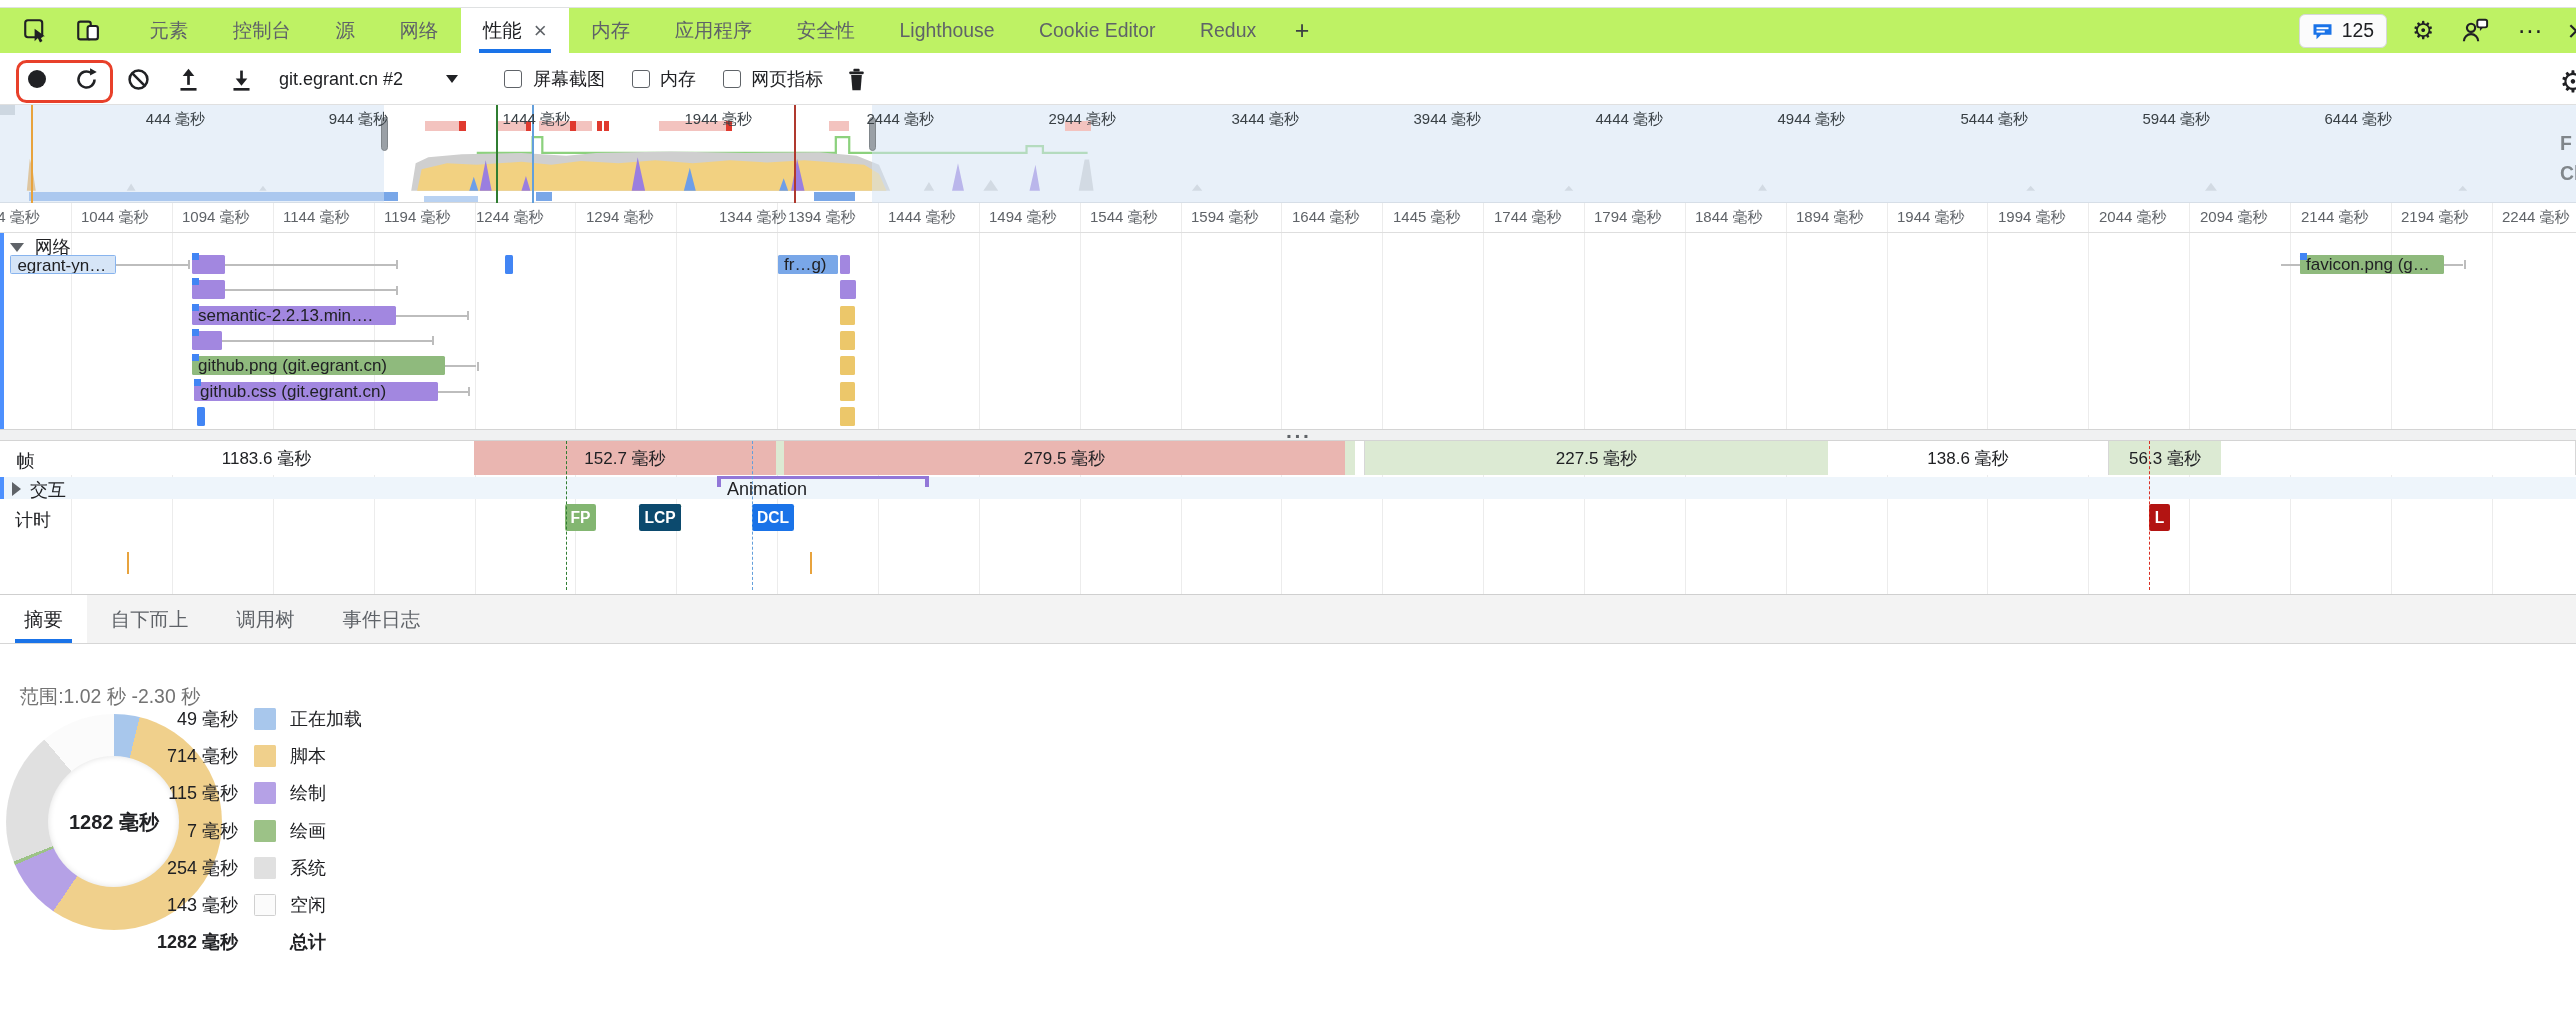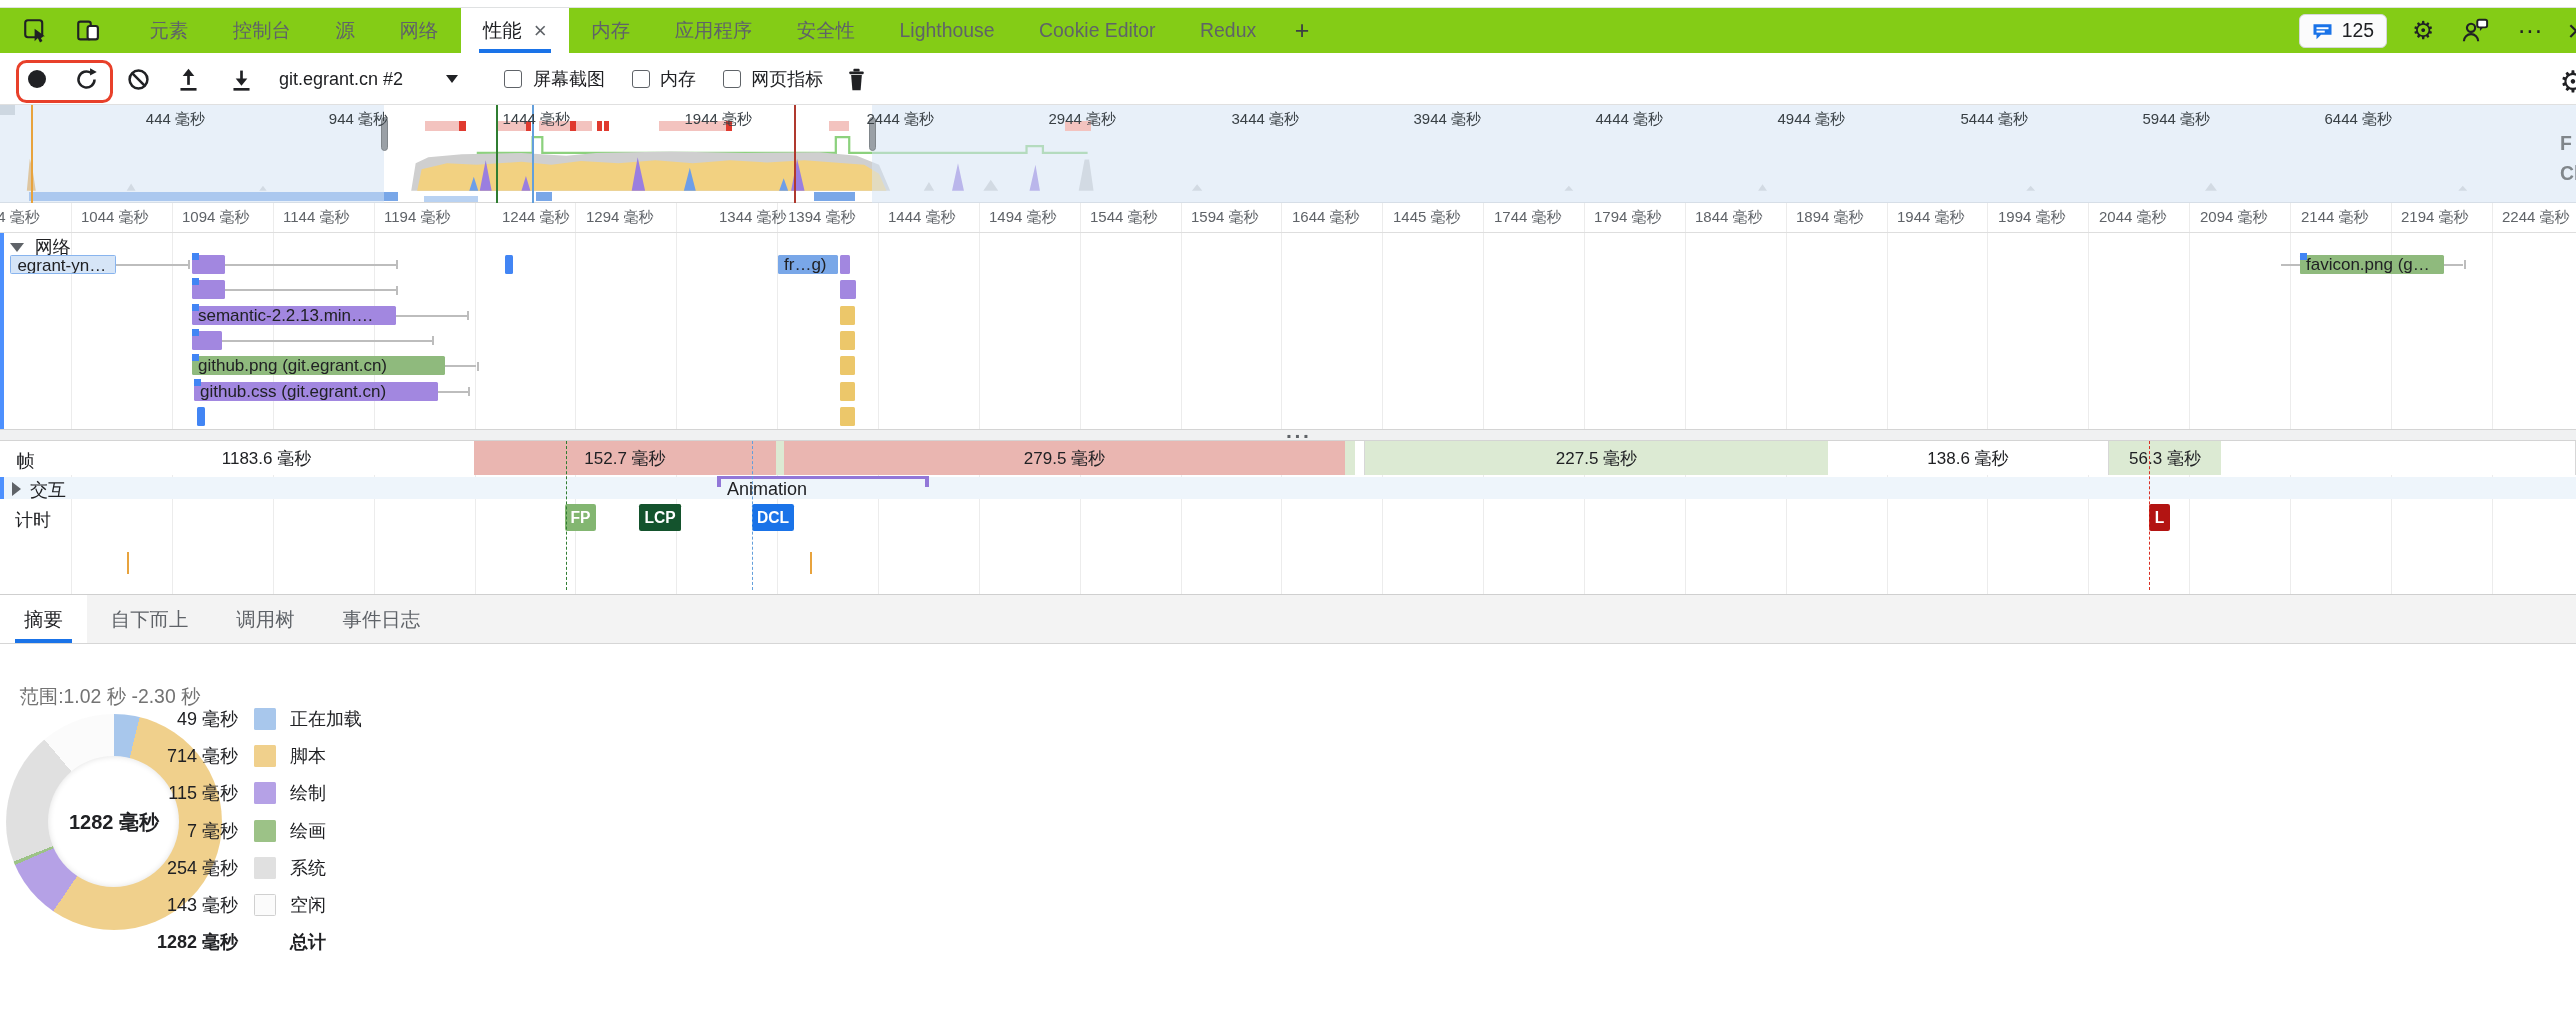--- a/index.html
+++ b/index.html
@@ -2,21 +2,21 @@
 <html style="font-size:12px"><head>
 <meta charset="utf-8">
 <style>
   * { margin:0; padding:0; box-sizing:border-box; }
   html,body { width:2576px; height:1035px; overflow:hidden; background:#fff;
     font-family:"Liberation Sans","DejaVu Sans",sans-serif; color:#202124; }
   #app { position:relative; width:2576px; height:1035px; background:#fff; }
 
   
   #topwhite { position:absolute; left:0; top:0; width:100%; height:7.4px; background:#fff; }
-  #tabbar { position:absolute; left:0; top:7.4px; width:100%; height:46px; background:#84cc16;
+  #tabbar { position:absolute; left:0; top:7.4px; width:100%; height:46px; background:#bef264;
     border-top:0.7px solid #dfe1e2; display:flex; align-items:stretch; }
   .tb-icons { display:flex; align-items:center; gap:19.4px; padding:0 22.3px 0 19.4px; }
   .tb-icon { width:33px; height:33px; display:flex; align-items:center; justify-content:center; cursor:pointer; }
   #tabs { display:flex; align-items:stretch; }
   .tab { display:flex; align-items:center; gap:12px; padding:0 22.3px; font-size:19.4px; color:#5f6368; cursor:pointer; }
   .tab.active { background:#fff; color:#202124; position:relative; }
   .tab.active::after { content:""; position:absolute; left:18px; right:18px; bottom:0; height:4.5px; background:#1a73e8; }
   .tab .close { font-size:22.3px; color:#5f6368; }
   .tab.plus { font-size:25px; color:#3c4043; padding:0 16.4px; }
   .tb-right { margin-left:auto; display:flex; align-items:center; gap:25px; padding-right:3px; }
@@ -330,21 +330,21 @@
       <div class="gridline" style="left: 2290px;"></div>
       <div class="gridline" style="left: 2391px;"></div>
       <div class="gridline" style="left: 2492px;"></div>
     </div>
   <div id="ruler">
       <div class="ruler-label" style="left: -19.4px;">994 毫秒</div>
       <div class="ruler-label" style="left: 81px;">1044 毫秒</div>
       <div class="ruler-label" style="left: 182px;">1094 毫秒</div>
       <div class="ruler-label" style="left: 283px;">1144 毫秒</div>
       <div class="ruler-label" style="left: 384px;">1194 毫秒</div>
-      <div class="ruler-label" style="left: 502px; text-align: center;">1244 毫秒</div>
+      <div class="ruler-label" style="left: 476px; text-align: center;">1244 毫秒</div>
       <div class="ruler-label" style="left: 586px;">1294 毫秒</div>
       <div class="ruler-label" style="left: 687px; margin-left: 32px;">1344 毫秒</div>
       <div class="ruler-label" style="left: 788px;">1394 毫秒</div>
       <div class="ruler-label" style="left: 888px;">1444 毫秒</div>
       <div class="ruler-label" style="left: 989px;">1494 毫秒</div>
       <div class="ruler-label" style="left: 1090px;">1544 毫秒</div>
       <div class="ruler-label" style="left: 1191px;">1594 毫秒</div>
       <div class="ruler-label" style="left: 1292px;">1644 毫秒</div>
       <div class="ruler-label" style="left: 1393px;">1445 毫秒</div>
       <div class="ruler-label" style="left: 1494px;">1744 毫秒</div>
@@ -437,21 +437,21 @@
       <div id="anim-line" style="left: 717px; width: 212px;"></div>
       <div id="anim-label" style="left: 727px;">Animation</div>
     <div class="anim-tick" style="left: 717px;"></div>
         <div class="anim-tick" style="left: 925px;"></div>
       </div>
 
     <div class="track-label" style="left:15px; top:276px;">计时</div>
     <div id="timing-badges">
         <div class="badge" style="left: 565px; width: 31px; background: rgb(131, 182, 113);">FP</div>
         <div class="badge" style="left: 597px; width: 40px; background: rgb(53, 111, 44); margin-left: 44px;">FCP</div>
-        <div class="badge" style="left: 639px; width: 42px; background: #14532d;">LCP</div>
+        <div class="badge" style="left: 639px; width: 42px; background: #0c4a6e;">LCP</div>
         <div class="badge" style="left: 752px; width: 42px; background: rgb(26, 115, 232);">DCL</div>
         <div class="badge" style="left: 2149px; width: 21px; background: rgb(179, 20, 18);">L</div>
       </div>
     <div id="dash-lines">
         <div class="vdash" style="left: 566px; border-color: rgb(47, 125, 49);"></div>
         <div class="vdash" style="left: 752px; border-color: rgb(99, 159, 219);"></div>
         <div class="vdash" style="left: 2149px; border-color: rgb(217, 48, 37);"></div>
         <div class="otick" style="left: 127px;"></div>
         <div class="otick" style="left: 810px;"></div>
       </div>

